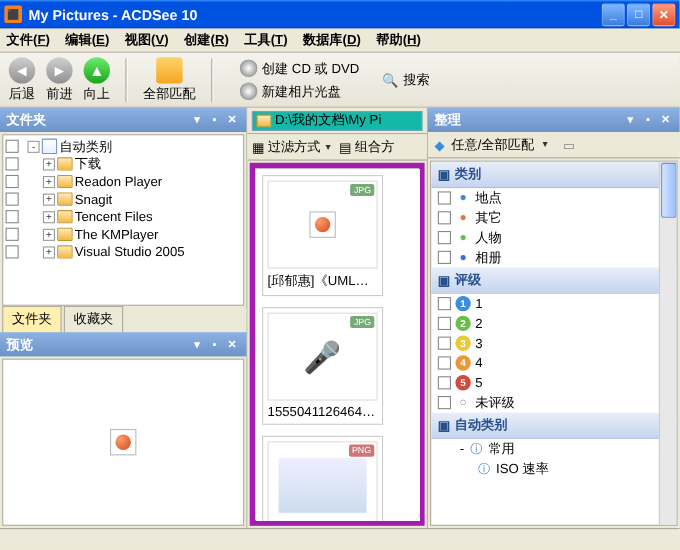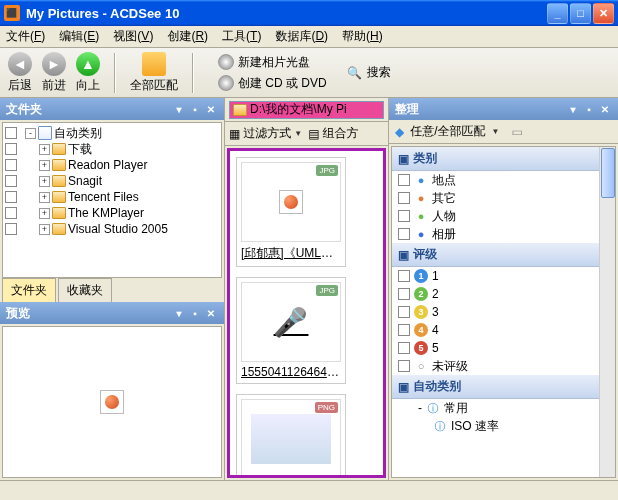--- a/index.html
+++ b/index.html
@@ -9,21 +9,21 @@
 .titlebar { height:26px; background:linear-gradient(to bottom,#3a92ff 0%,#0053e1 8%,#0053e1 92%,#003db2 100%); display:flex; align-items:center; padding:0 4px; color:#fff; }
 .titlebar .appicon { width:16px; height:16px; background:#f58220; border-radius:2px; margin-right:6px; display:flex; align-items:center; justify-content:center; font-size:9px; font-weight:bold; color:#fff; }
 .titlebar .title { flex:1; font-weight:bold; font-size:13px; }
 .winbtns { display:flex; gap:2px; }
 .winbtn { width:21px; height:21px; border-radius:3px; display:flex; align-items:center; justify-content:center; color:#fff; font-weight:bold; font-size:11px; border:1px solid #fff3; }
 .winbtn.min,.winbtn.max { background:linear-gradient(to bottom,#7db9ff,#3d7ae0); }
 .winbtn.close { background:linear-gradient(to bottom,#ff9a7b,#e1502f); }
 
 
 .menubar { height:22px; background:#ece9d8; display:flex; align-items:center; padding:0 6px; gap:14px; border-bottom:1px solid #aca899; }
-.menuitem { cursor:default; }
+.menuitem { cursor:default;font-weight:bold; }
 .menuitem u { text-decoration:underline; }
 
 
 .toolbar { height:50px; background:linear-gradient(to bottom,#f4f3ee,#e7e4d7); border-bottom:1px solid #aca899; display:flex; align-items:center; padding:0 8px; gap:10px; }
 .toolbtn { display:flex; flex-direction:column; align-items:center; gap:1px; cursor:pointer; }
 .toolbtn.row { flex-direction:row; gap:4px; }
 .bigicon { width:24px; height:24px; border-radius:50%; display:flex; align-items:center; justify-content:center; font-size:14px; color:#fff; }
 .ico-back { background:linear-gradient(to bottom,#d0d0d0,#909090); }
 .ico-fwd { background:linear-gradient(to bottom,#d0d0d0,#909090); }
 .ico-up { background:linear-gradient(to bottom,#6eeb6e,#1aa51a); }
@@ -40,21 +40,21 @@
 .panel.left { width:225px; border-right:1px solid #aca899; }
 .panel.mid { width:164px; border-right:1px solid #aca899; }
 .panel.right { flex:1;text-align:center; }
 
 .panelhdr { height:22px; background:linear-gradient(to bottom,#8db2e3,#6b93c9); color:#fff; display:flex; align-items:center; padding:0 6px; font-weight:bold; }
 .panelhdr .sp { flex:1; }
 .panelhdr .hbtn { width:14px; height:14px; color:#fff; display:flex; align-items:center; justify-content:center; font-size:10px; margin-left:2px; cursor:pointer; }
 
 
 .addr { height:24px; display:flex; align-items:center; padding:2px 4px; gap:4px; background:#ece9d8; border-bottom:1px solid #aca899; }
-.addrinput { flex:1; height:18px; background:#ec4899; border:1px solid #7f9db9; padding:0 3px; display:flex; align-items:center; gap:3px; overflow:hidden; white-space:nowrap; }
+.addrinput { flex:1; height:18px; background:#14b8a6; border:1px solid #7f9db9; padding:0 3px; display:flex; align-items:center; gap:3px; overflow:hidden; white-space:nowrap; }
 .foldericon { width:14px; height:12px; background:linear-gradient(to bottom,#fceabb,#f5b942); border-radius:1px; border:1px solid #c9952e; flex-shrink:0; }
 
 
 .filterbar { height:24px; display:flex; align-items:center; padding:2px 4px; gap:6px; background:#ece9d8; border-bottom:1px solid #aca899; }
 .filterbtn { display:flex; align-items:center; gap:3px; cursor:pointer; }
 .dropicon { font-size:8px; color:#333; }
 
 
 .treewrap { flex:1; background:#fff; border:1px solid #aca899; margin:2px; overflow:auto; padding:2px; }
 .treerow { display:flex; align-items:center; height:16px; gap:2px; white-space:nowrap; }
@@ -65,21 +65,21 @@
 
 
 .tabs { height:22px; display:flex; align-items:flex-end; padding:0 2px; background:#ece9d8; }
 .tab { padding:3px 8px; background:#ece9d8; border:1px solid #aca899; border-bottom:none; margin-right:2px; cursor:pointer; }
 .tab.active { background:#fff0b0; }
 
 
 .preview { flex:1; background:#fff; border:1px solid #aca899; margin:2px; display:flex; align-items:center; justify-content:center; }
 
 
-.thumbs { flex:1; background:#fff; border:3px solid #a21caf; margin:2px; overflow:auto; padding:6px;text-decoration:underline; }
+.thumbs { flex:1; background:#fff; border:5px solid #a21caf; margin:2px; overflow:auto; padding:6px; }
 .thumb { width:110px; border:1px solid #ccc; padding:4px; margin-bottom:10px; }
 .thumb .img { height:80px; background:#fff; border:1px solid #ddd; display:flex; align-items:center; justify-content:center; position:relative; }
 .thumb .badge { position:absolute; top:2px; right:2px; font-size:8px; background:#7a7; color:#fff; padding:1px 3px; border-radius:2px; }
 .thumb .badge.png { background:#c77; }
 .thumb .cap { margin-top:3px; text-align:center; overflow:hidden; white-space:nowrap; text-overflow:ellipsis; }
 
 
 .orgtop { height:24px; display:flex; align-items:center; padding:0 6px; gap:6px; background:#ece9d8; border-bottom:1px solid #aca899; }
 .orgbody { flex:1; background:#fff; border:1px solid #aca899; margin:2px; overflow:auto; position:relative; }
 .grphdr { background:linear-gradient(to bottom,#e8eef9,#c5d5ef); padding:3px 6px; font-weight:bold; color:#274f8c; display:flex; align-items:center; gap:4px; border-bottom:1px solid #aebfd8; }
@@ -134,25 +134,25 @@
   </div>
   <div class="sep"></div>
   <div class="toolbtn">
     <div class="ico-get"></div>
     <span>全部匹配</span>
   </div>
   <div class="sep"></div>
   <div class="col2">
     <div class="toolbtn row">
       <div class="ico-disc"></div>
-      <span>新建相片光盘</span>
+      <span>创建 CD 或 DVD</span>
     </div>
     <div class="toolbtn row">
       <div class="ico-disc"></div>
-      <span>创建 CD 或 DVD</span>
+      <span>新建相片光盘</span>
     </div>
   </div>
   <div class="col2">
     <div class="toolbtn row">
       <div class="ico-search">🔍</div>
       <span>搜索</span>
     </div>
   </div>
 </div>
 

